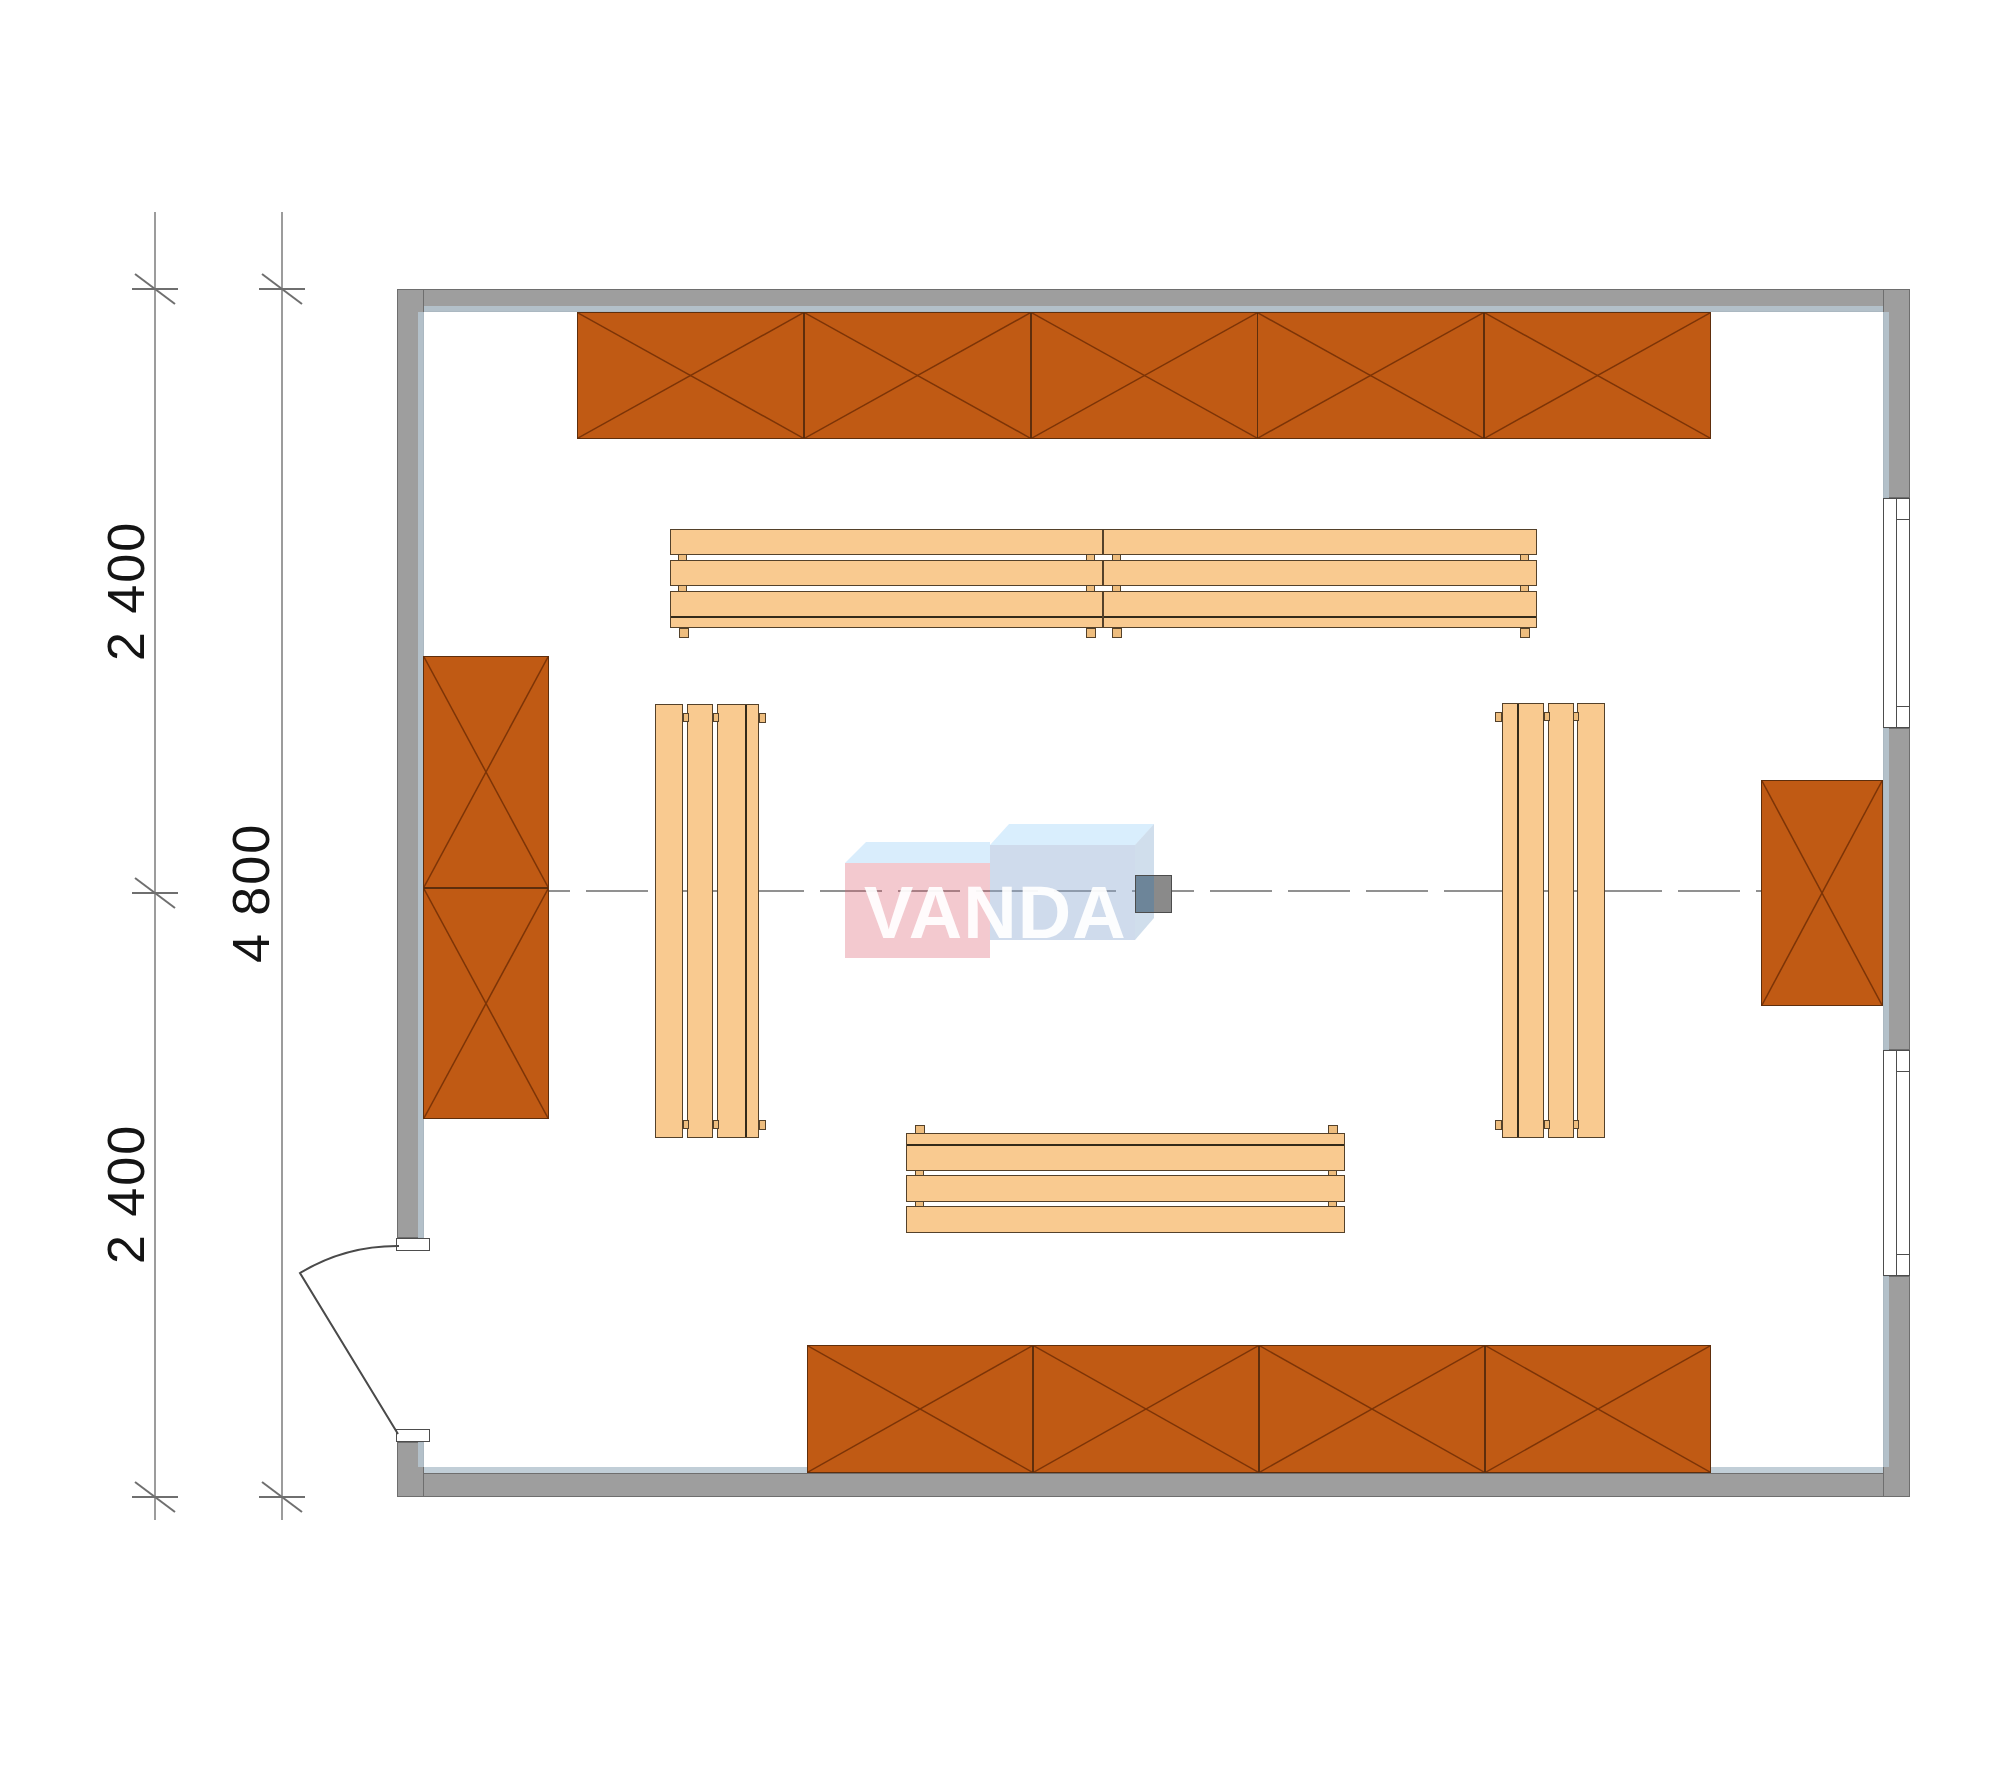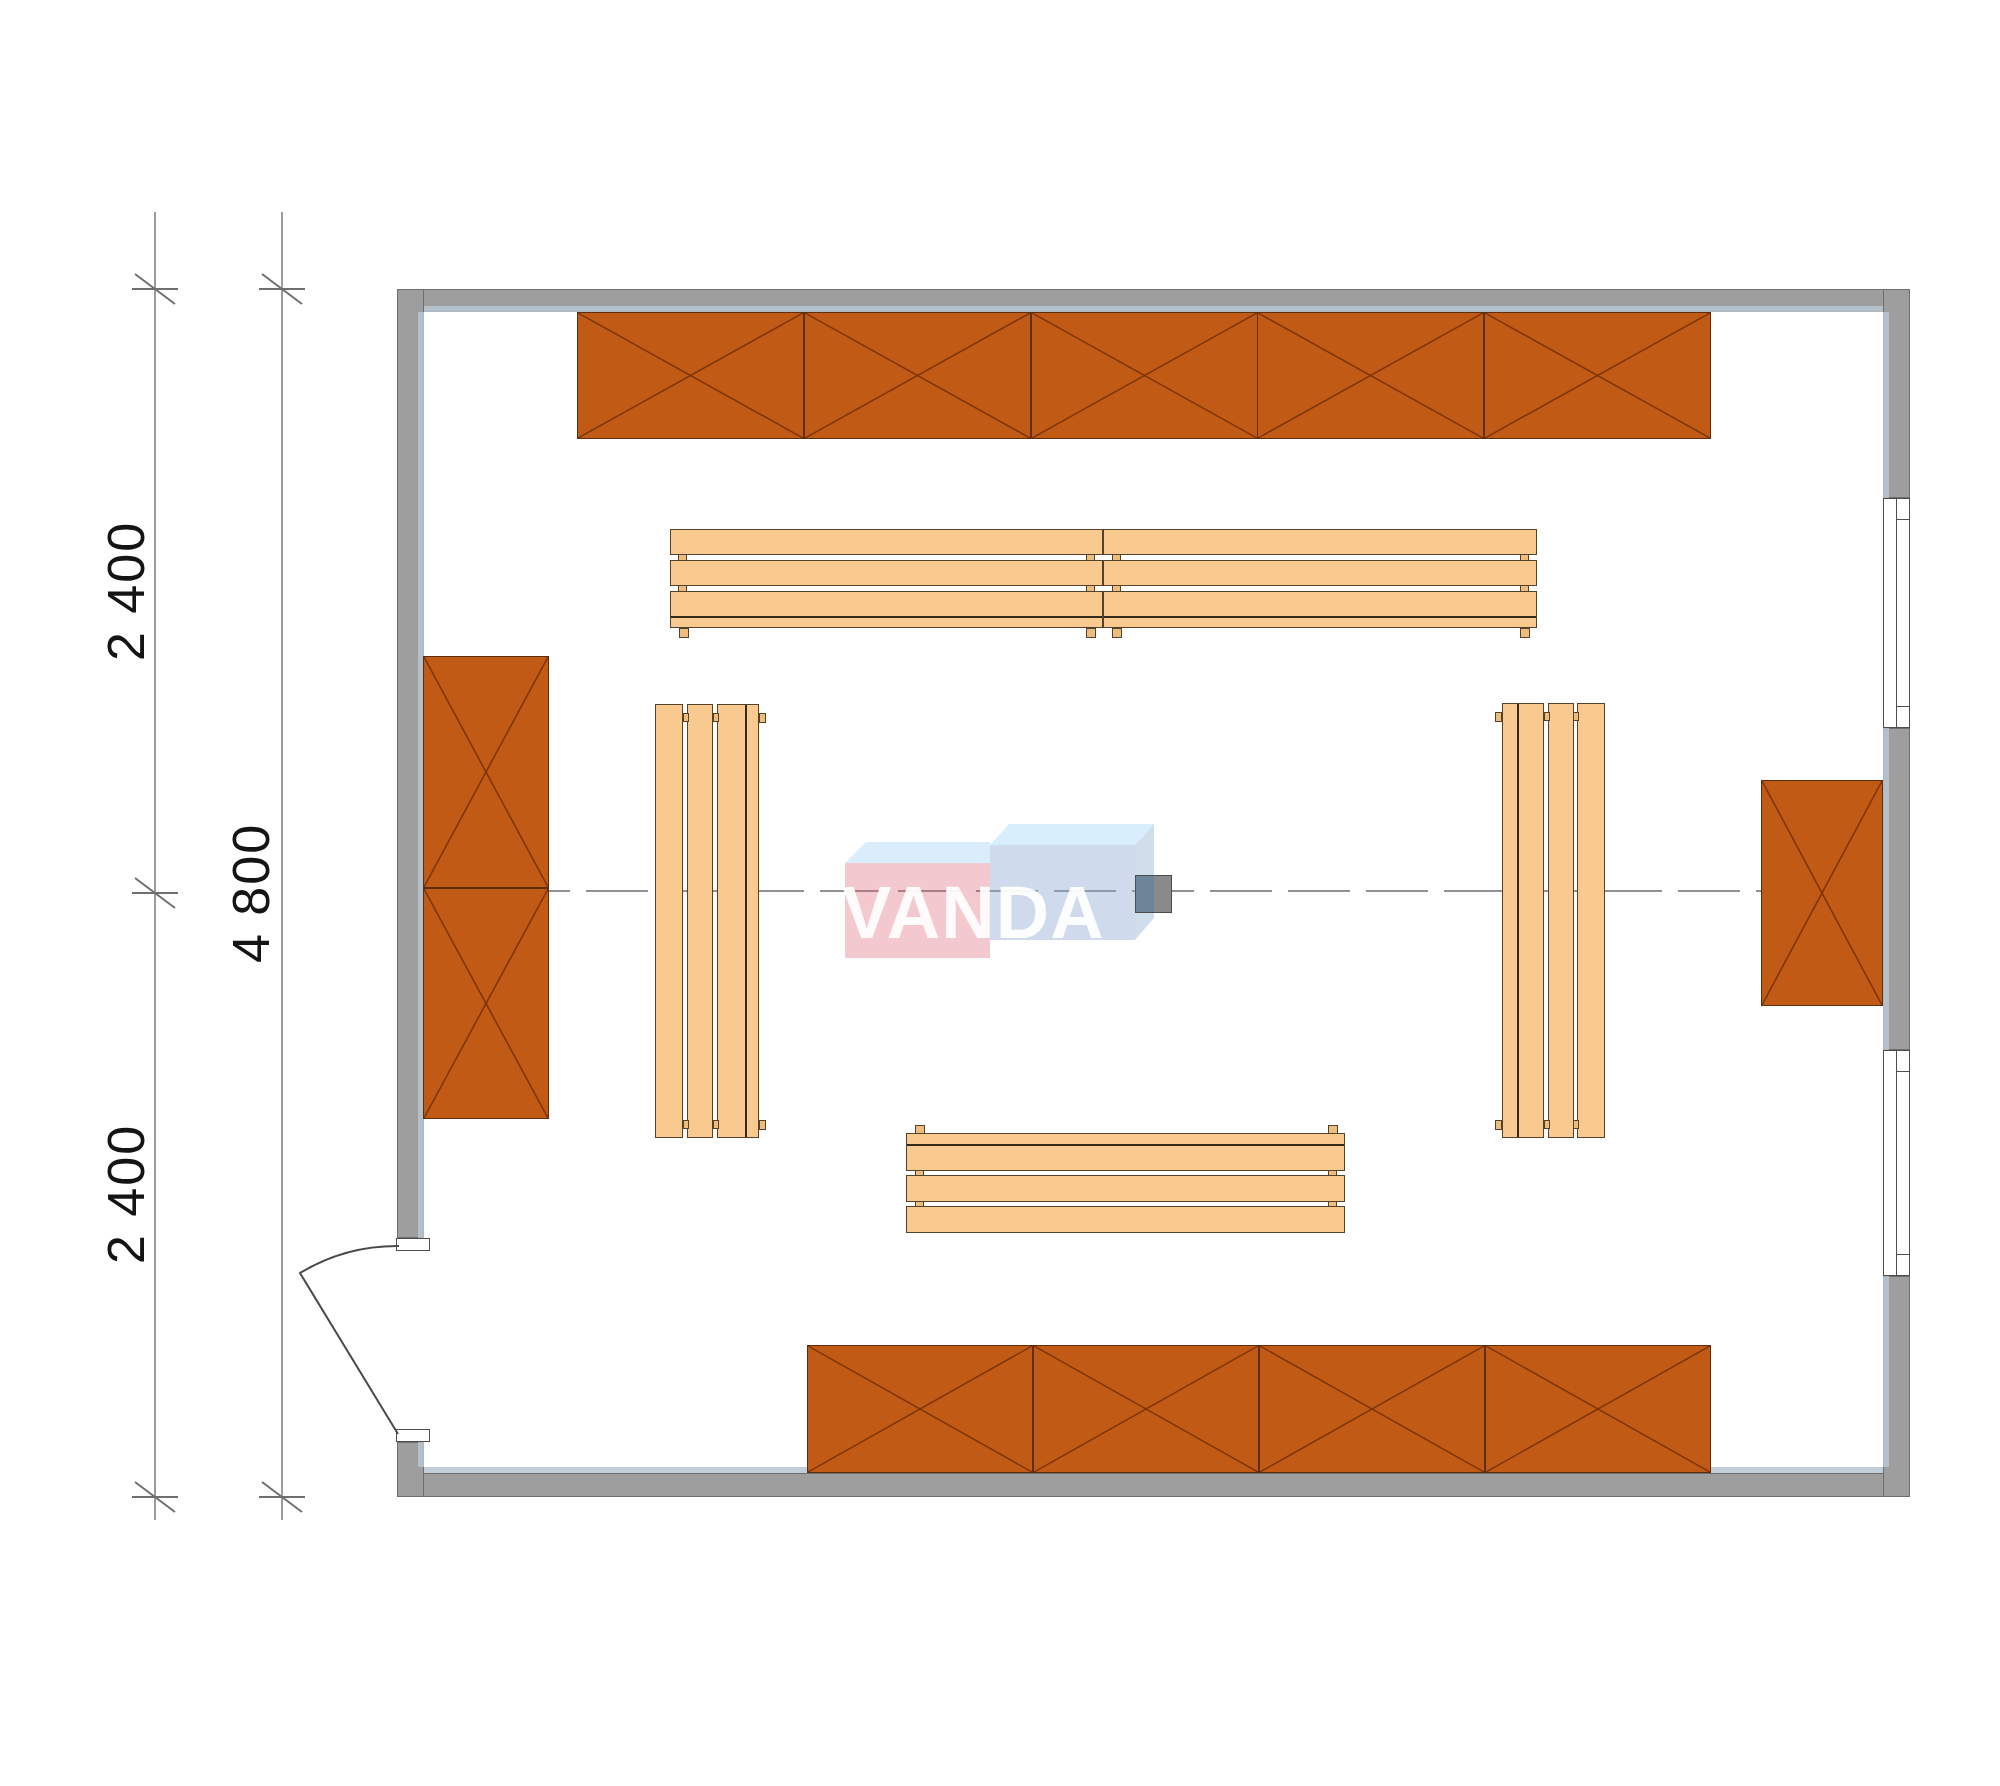--- a/index.html
+++ b/index.html
@@ -209,21 +209,21 @@
     <div class="a tab" style="left:78px;top:417px;width:6px;height:9px;"></div>
   </div>
 
   <svg class="layer" width="2000" height="1786">
     <polygon points="845,863 866,842 990,842 990,863" fill="rgba(120,190,245,0.28)"></polygon>
     <rect x="845" y="863" width="145" height="95" fill="rgba(220,90,110,0.33)"></rect>
     <polygon points="990,845 1009,824 1154,824 1135,845" fill="rgba(130,200,250,0.3)"></polygon>
     <polygon points="1135,845 1154,824 1154,918 1135,940" fill="rgba(120,160,200,0.35)"></polygon>
     <rect x="990" y="845" width="145" height="95" fill="rgba(140,170,210,0.42)"></rect>
   </svg>
-  <div class="a" id="vanda-text" style="left:842px;top:870px;">VANDA</div>
+  <div class="a" id="vanda-text" style="left:864px;top:870px;">VANDA</div>
 
   <div class="a" id="column" style="left:1135px;top:875px;width:37px;height:38px;">
     <div class="a" id="column-blue" style="left:0;top:0;width:18px;height:36px;"></div>
   </div>
 
   <svg class="layer" width="2000" height="1786">
 
     <path d="M399,1246 A188,188 0 0 0 300,1273 L398,1434" fill="none" stroke="#4a4a4a" stroke-width="2"></path>
 
     <line x1="155" y1="212" x2="155" y2="1520" stroke="#7b7b7b" stroke-width="1.5"></line>

